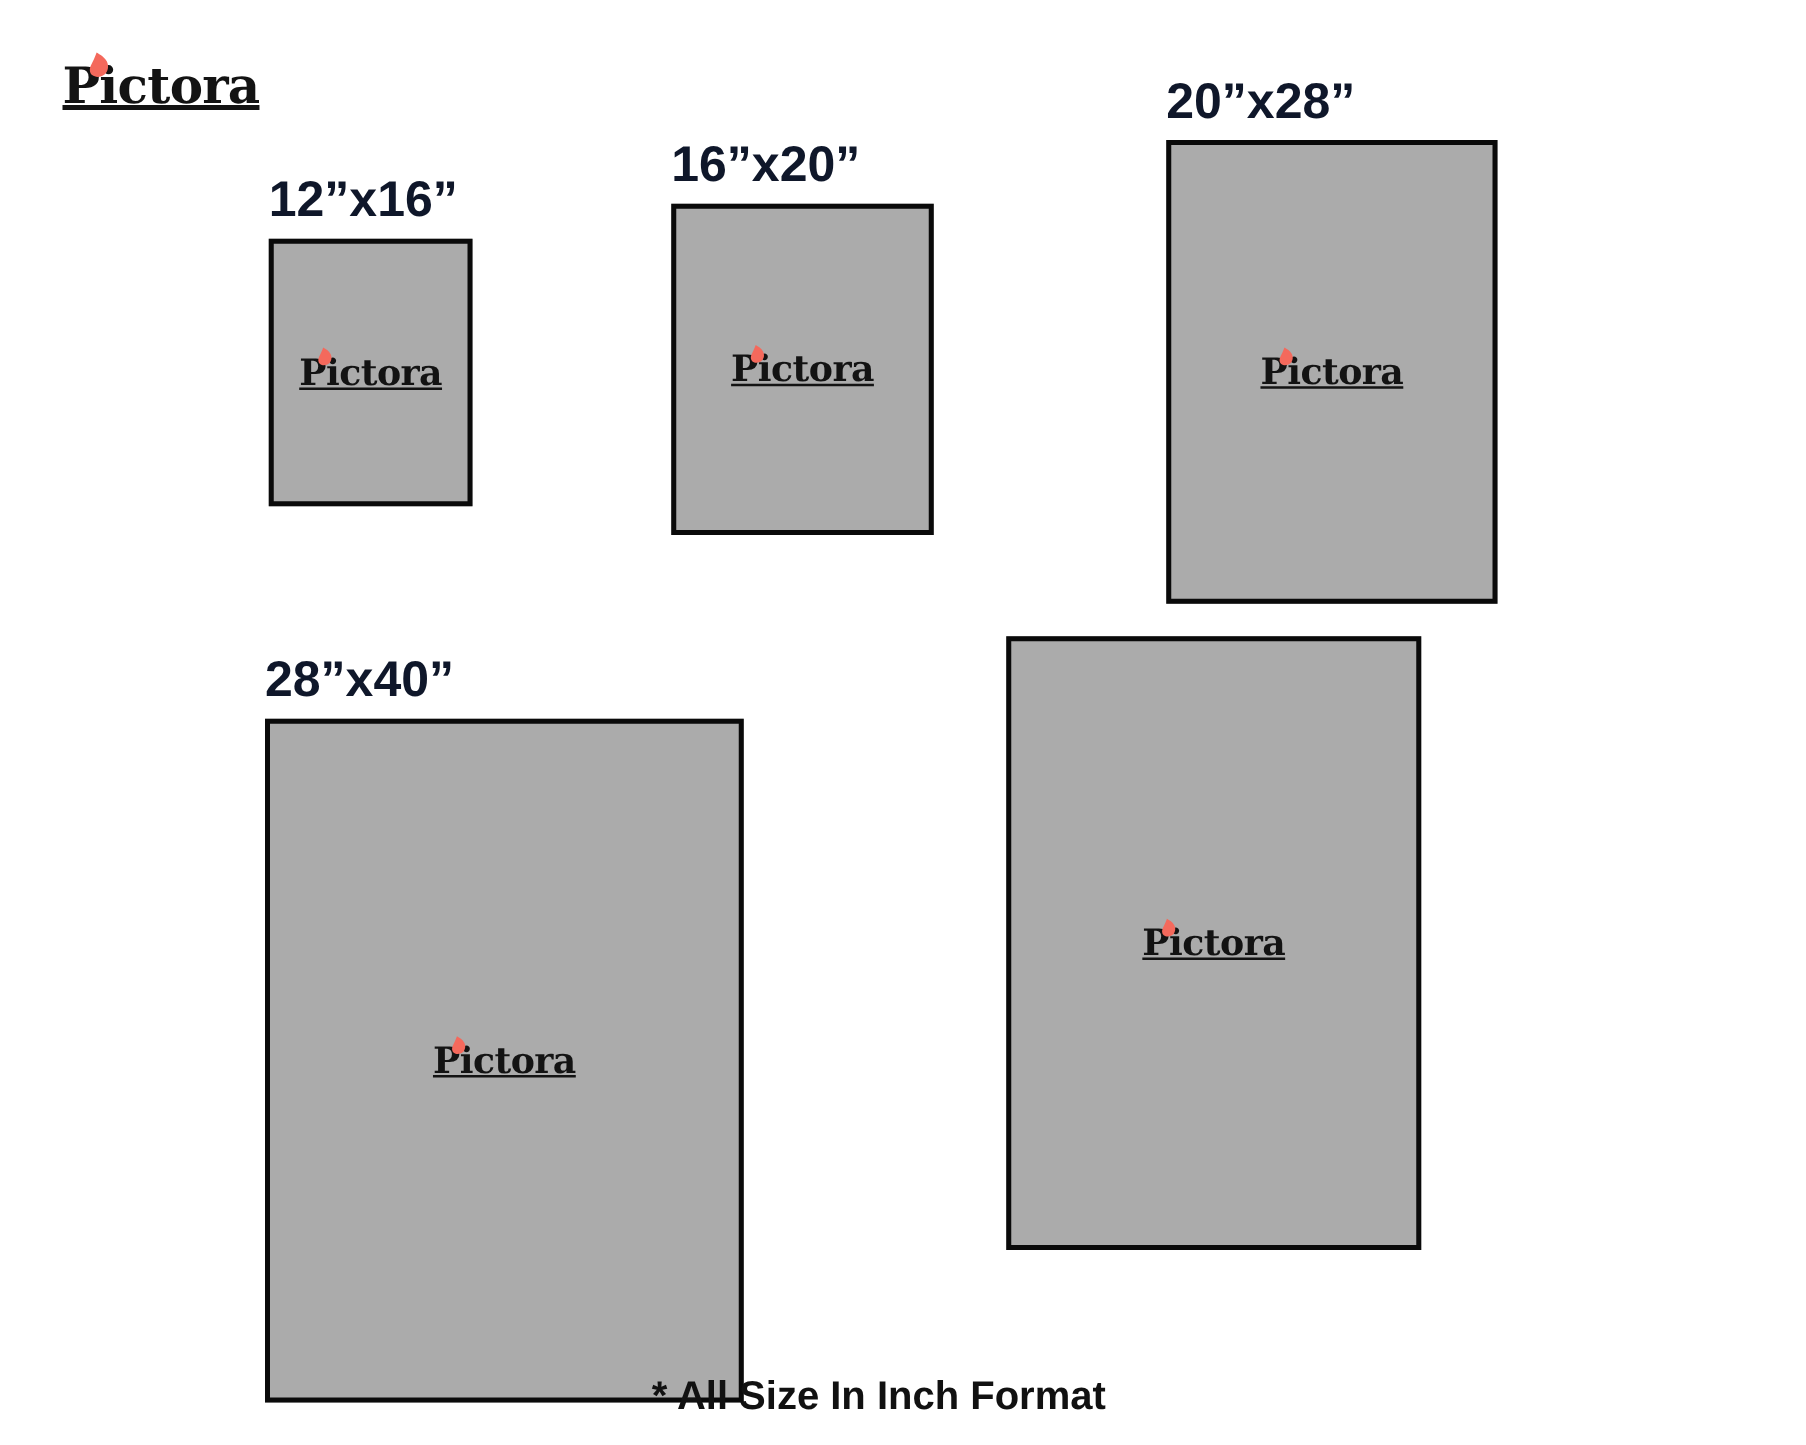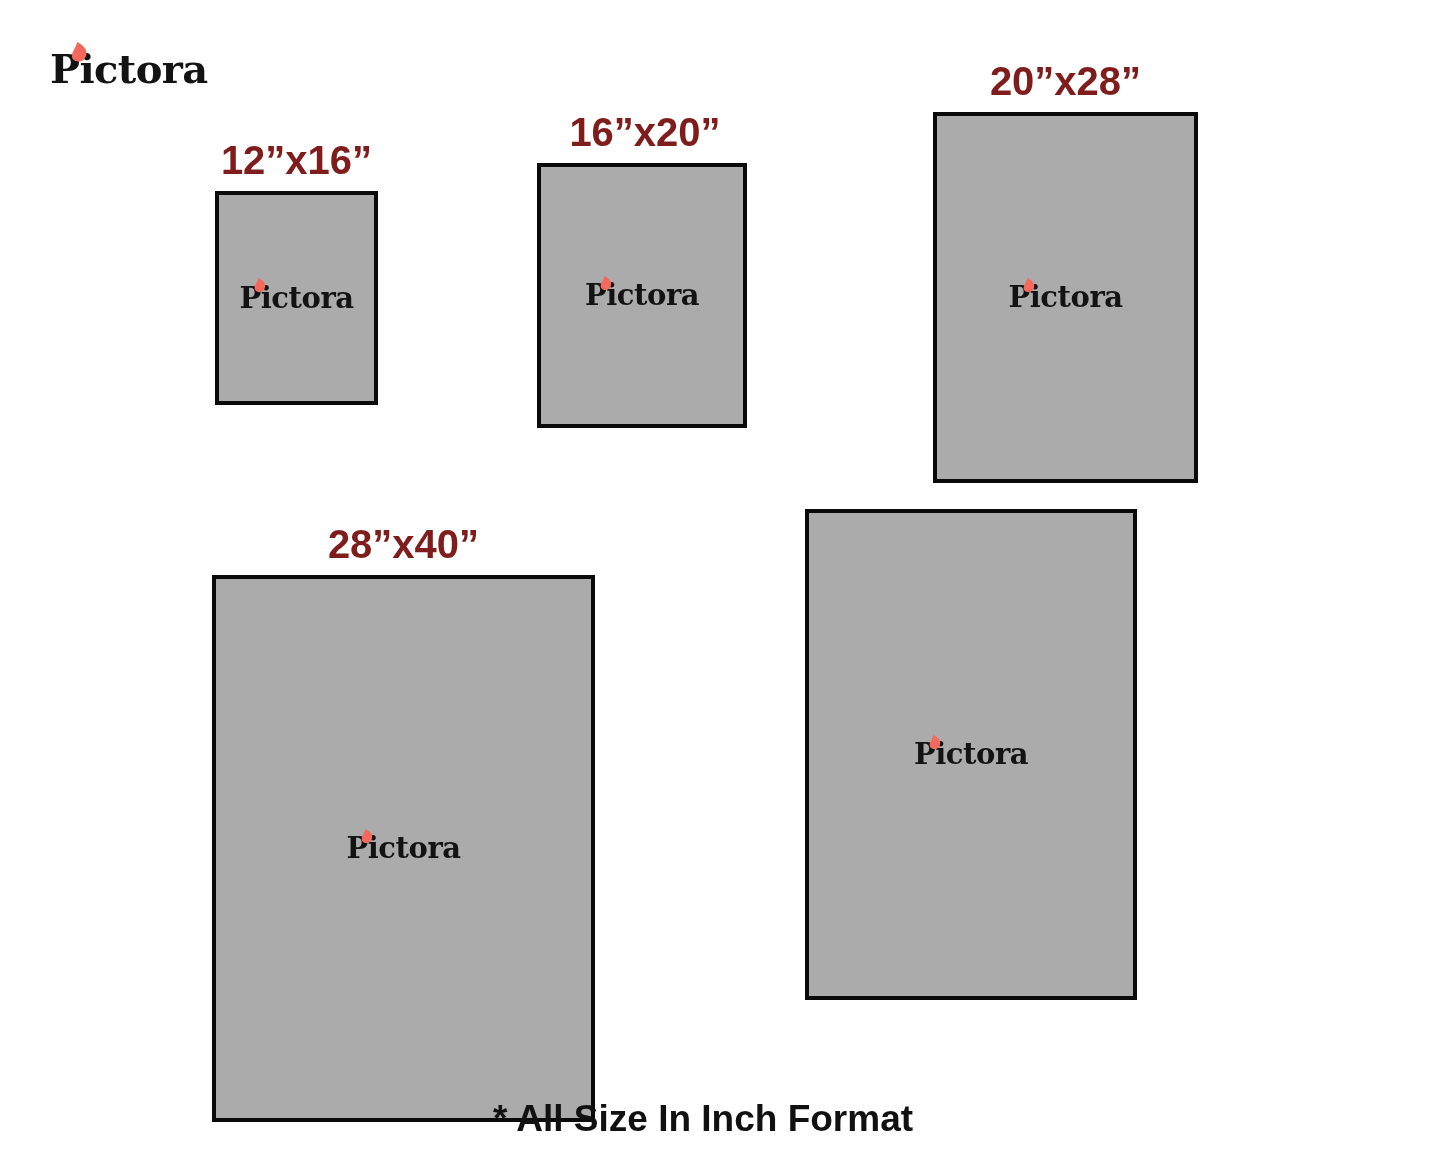--- a/index.html
+++ b/index.html
@@ -15,20 +15,21 @@
   
   .logo {
     position: relative;
     display: inline-block;
     line-height: 1;
     font-family: "DejaVu Serif", serif;
     font-weight: 700;
     letter-spacing: -0.015em;
     color: #131313;
     white-space: nowrap;
+    text-decoration: underline;
   }
   .logo .flame {
     position: absolute;
     left: 0.52em;
     top: -0.18em;
     width: 0.45em;
     height: 0.53em;
     overflow: visible;
   }
   .header-logo {
@@ -38,24 +39,23 @@
     font-size: 40px;
   }
   .box-logo { font-size: 29px; }
 
   
   .size-item { position: absolute; }
   .size-label {
     height: 44px;
     line-height: 44px;
     margin-bottom: 9px;
-    text-align: center;
     font-size: 40px;
     font-weight: 700;
-    color: #7f1d1d;
+    color: #0f172a;
     white-space: nowrap;
   }
   .size-box {
     box-sizing: border-box;
     background: #ababab;
     border: 4px solid #0a0a0a;
     display: flex;
     align-items: center;
     justify-content: center;
   }
@@ -74,21 +74,21 @@
 
   .item-24x36 { left: 805px; top: 509px; width: 332px; }
   .item-24x36 .size-box { width: 332px; height: 491px; }
 
   
   .footnote {
     position: absolute;
     top: 1098px;
     left: 703px;
     transform: translateX(-50%);
-    font-size: 37px;
+    font-size: 32px;
     font-weight: 700;
     color: #111111;
     white-space: nowrap;
   }
 </style>
 </head>
 <body>
 
 <div class="page">
 

